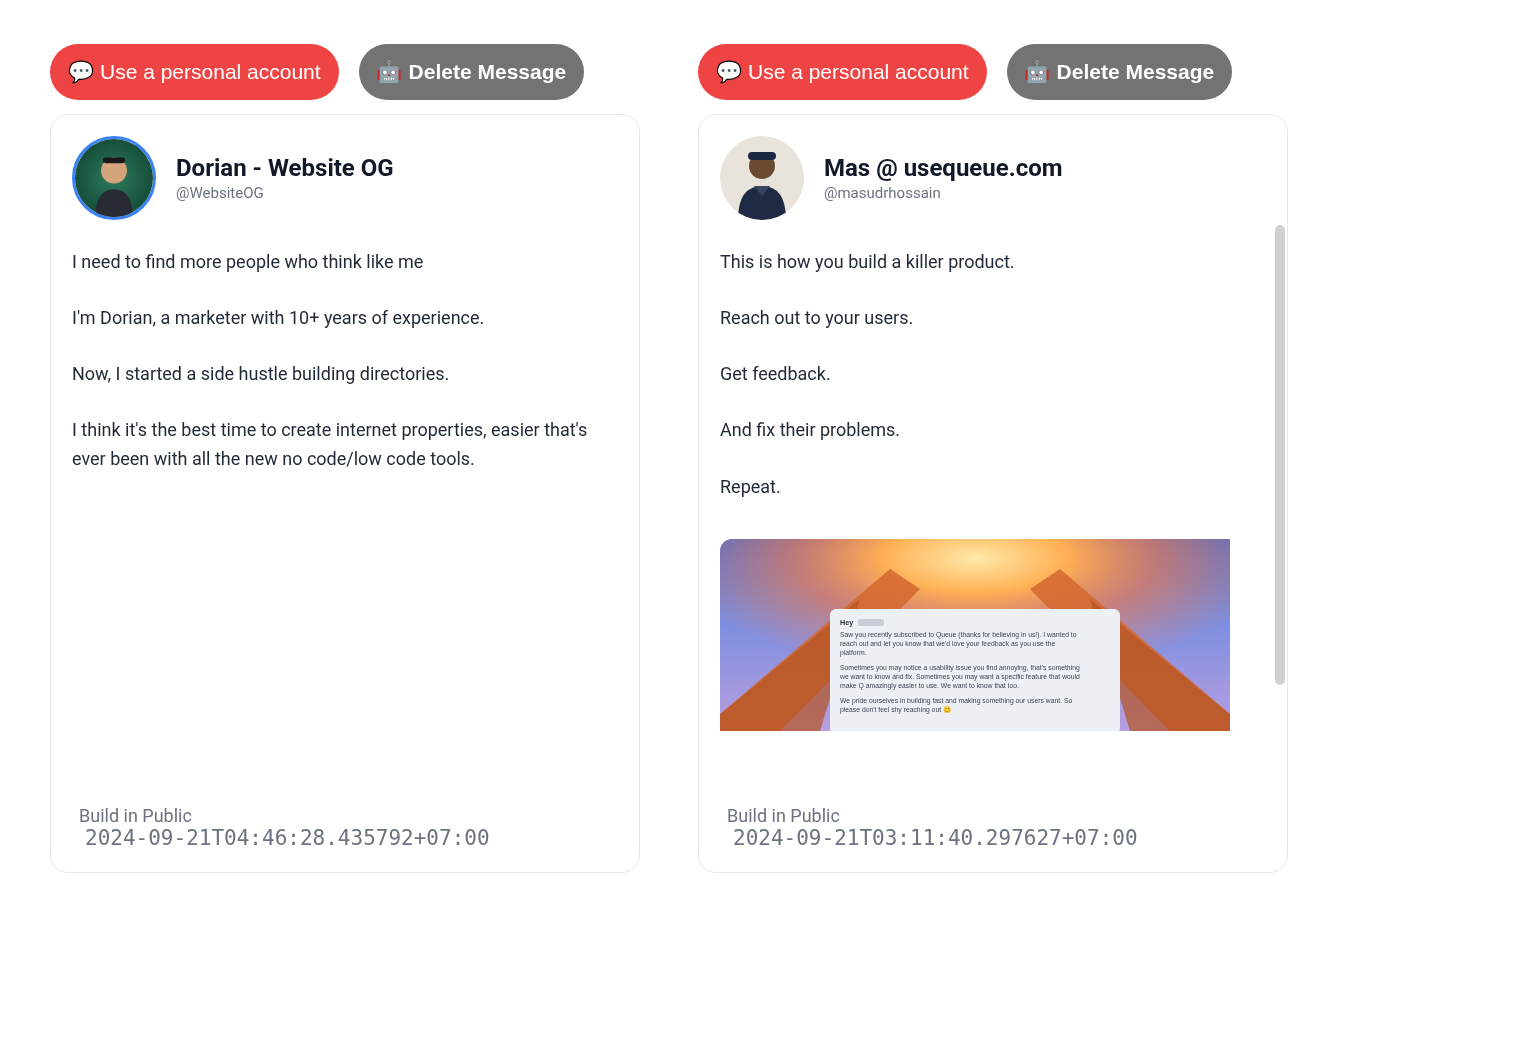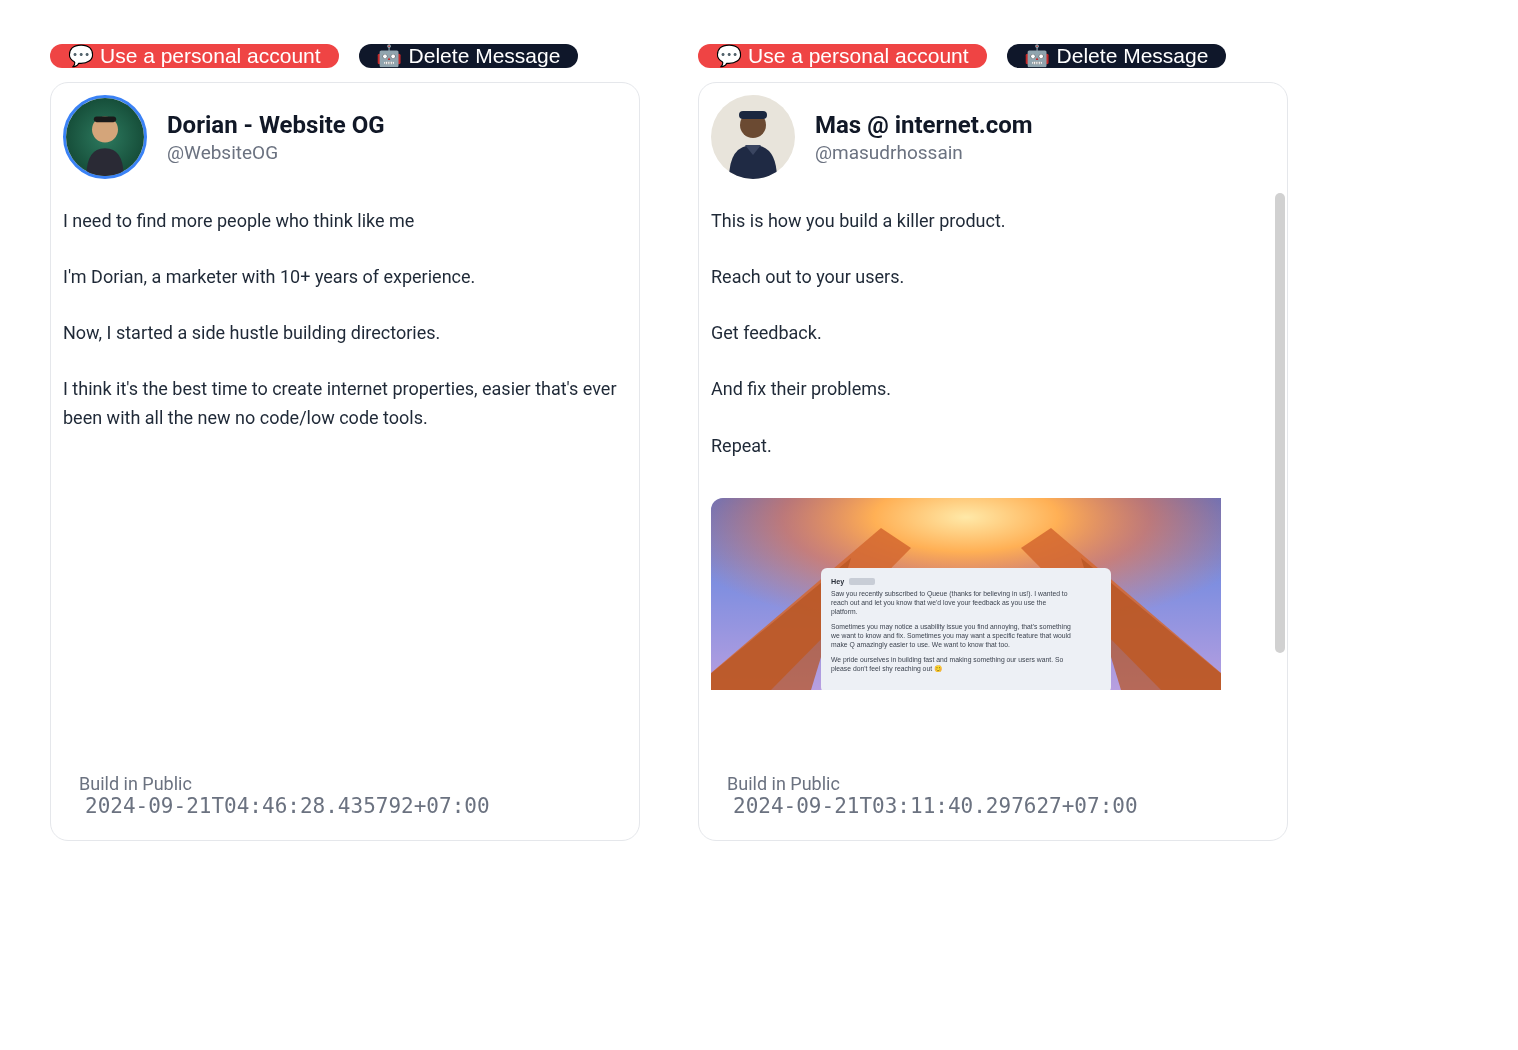--- a/index.html
+++ b/index.html
@@ -22,39 +22,40 @@
       max-width: 590px;
     }
     .buttons-row {
       display: flex;
       gap: 20px;
       margin-bottom: 14px;
     }
     .btn {
       border: none;
       border-radius: 999px;
-      padding: 0 18px;
+      padding: 16px 18px;
       font-size: 21px;
       font-weight: 500;
       color: #ffffff;
       cursor: pointer;
       display: inline-flex;
       align-items: center;
       gap: 6px;
     }
     .btn-red {
       background: #ef4444;
     }
     .btn-blue {
-      background: #0f172a;
+      background: #737373;
+      font-weight: bold;
     }
     .card {
       border: 1px solid #e5e7eb;
       border-radius: 18px;
-      padding: 12px;
+      padding: 21px;
       background: #ffffff;
       position: relative;
       height: 759px;
       overflow: hidden;
     }
     .card-header {
       display: flex;
       align-items: center;
       gap: 20px;
       margin-bottom: 28px;
@@ -77,21 +78,21 @@
     .user-info {
       display: flex;
       flex-direction: column;
     }
     .display-name {
       font-size: 24px;
       font-weight: 700;
       color: #111827;
     }
     .username {
-      font-size: 19px;
+      font-size: 15px;
       color: #6b7280;
       margin-top: 2px;
     }
     .card-body {
       font-size: 18px;
       color: #1f2937;
       line-height: 1.56;
       white-space: pre-wrap;
     }
     .card-footer {
@@ -186,21 +187,21 @@
         <div class="avatar">
           <svg viewBox="0 0 84 84">
             <rect width="84" height="84" fill="#e8e4db"></rect>
             <circle cx="42" cy="30" r="13" fill="#6b4a32"></circle>
             <rect x="28" y="16" width="28" height="8" rx="4" fill="#1a2740"></rect>
             <path d="M 18 84 Q 18 50 42 50 Q 66 50 66 84 Z" fill="#1f2a44"></path>
             <path d="M 34 50 L 42 60 L 50 50 Z" fill="#3a4560"></path>
           </svg>
         </div>
         <div class="user-info">
-          <div class="display-name">Mas @ internet.com</div>
+          <div class="display-name">Mas @ usequeue.com</div>
           <div class="username">@masudrhossain</div>
         </div>
       </div>
       <div class="card-body">This is how you build a killer product.
 
 Reach out to your users.
 
 Get feedback.
 
 And fix their problems.

